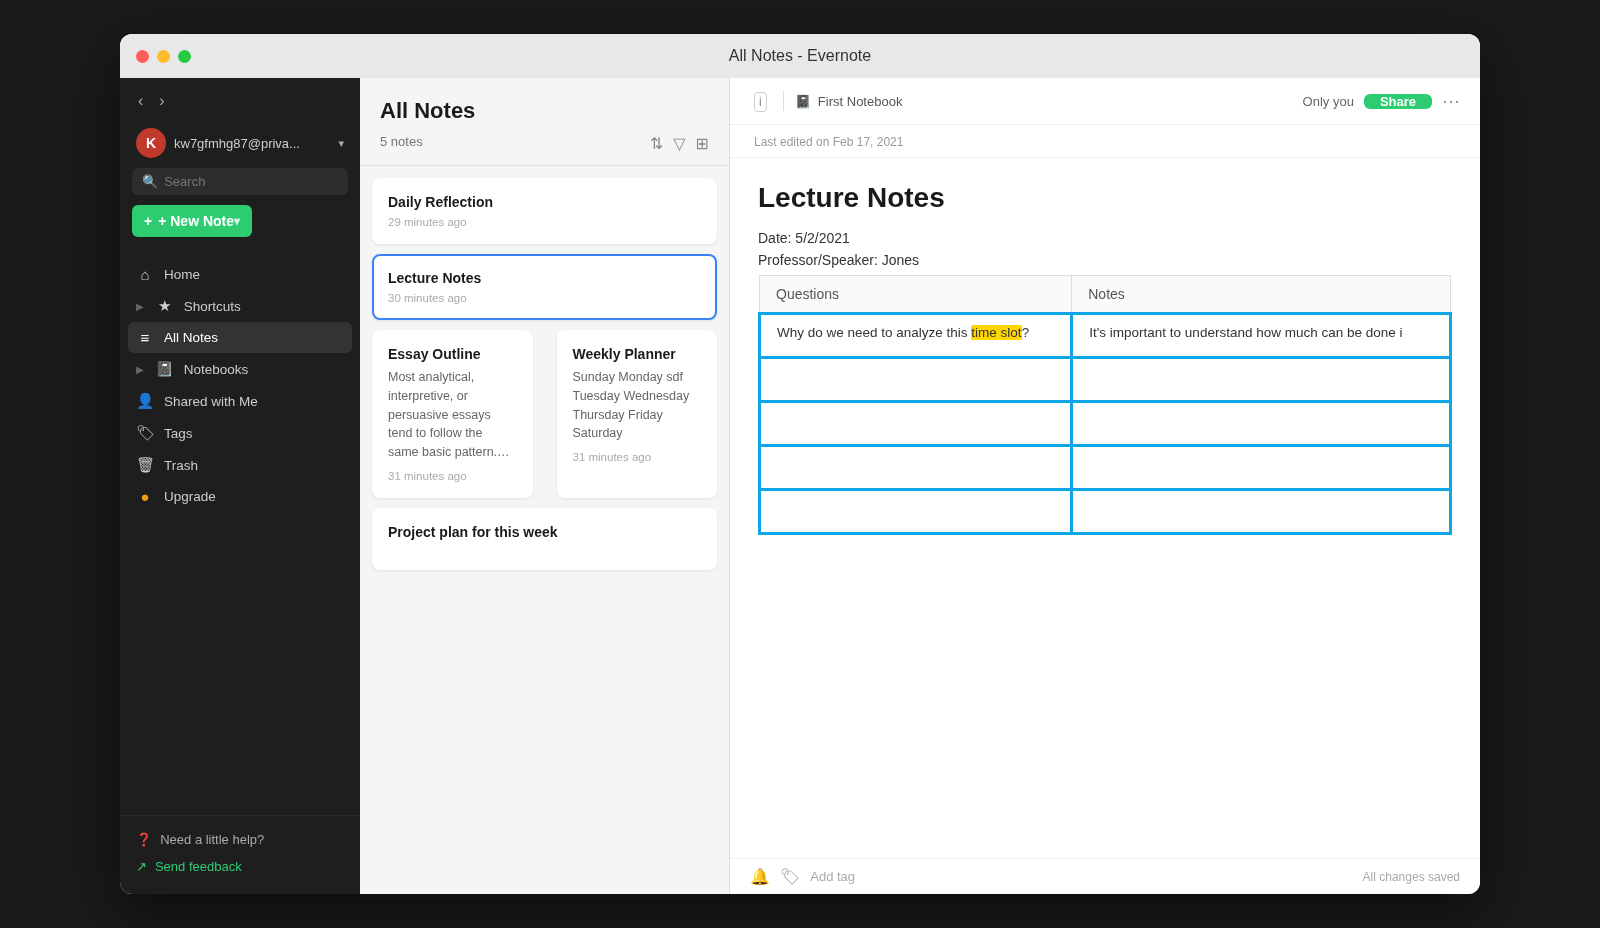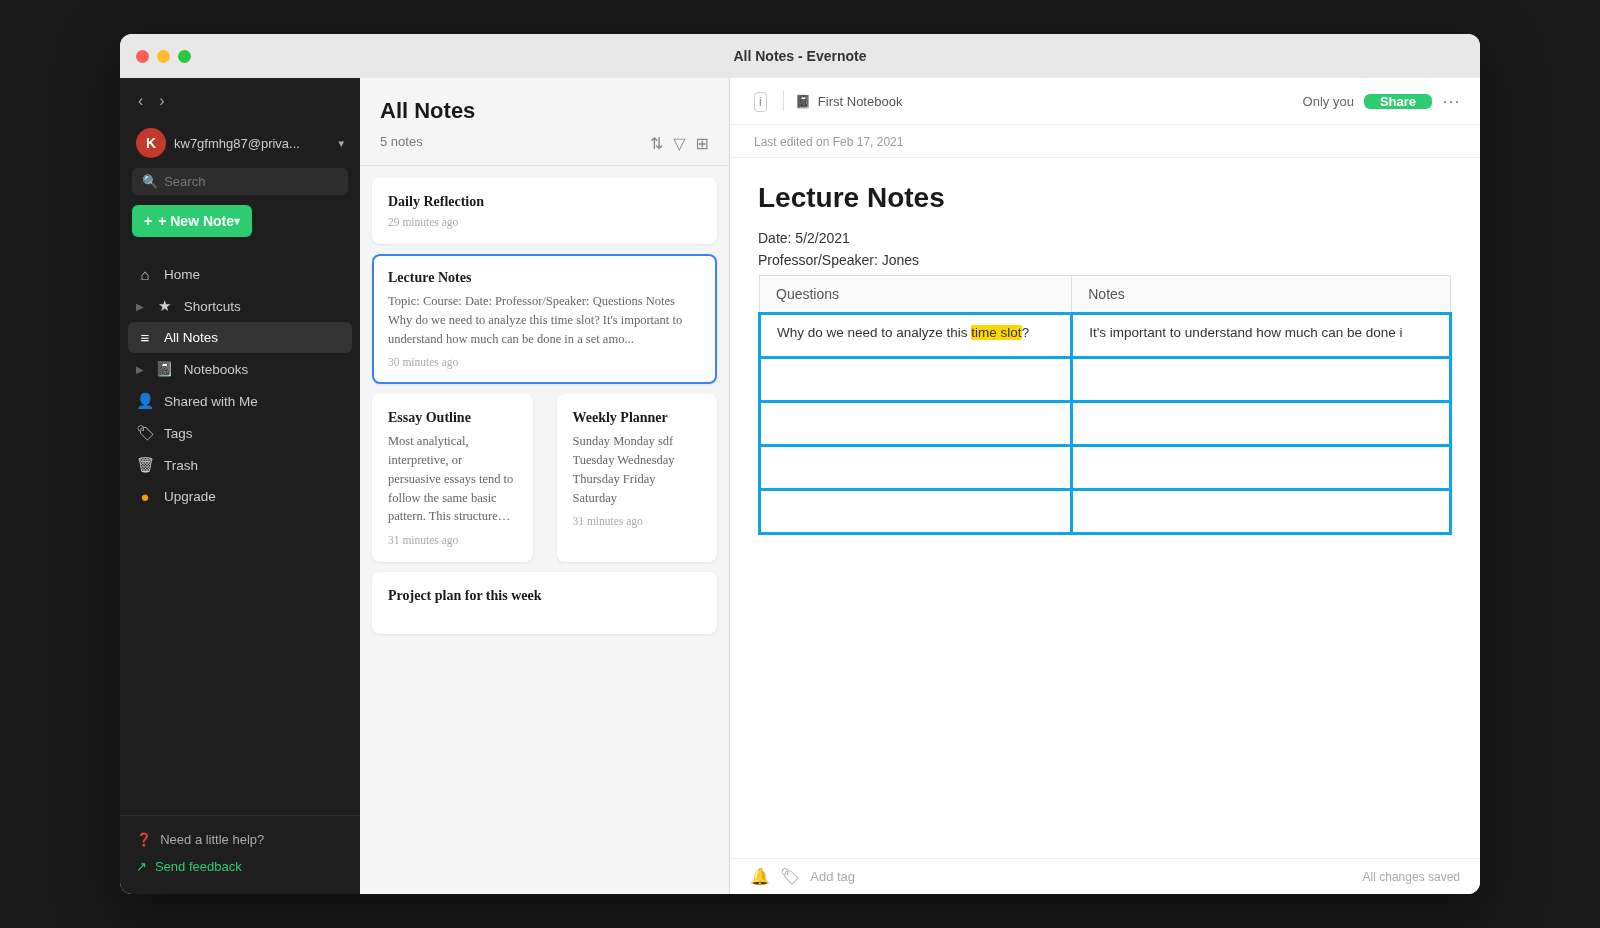--- a/index.html
+++ b/index.html
@@ -35,23 +35,23 @@
       gap: 8px;
     }
     .tl { width: 13px; height: 13px; border-radius: 50%; }
     .tl-red { background: #ff5f57; }
     .tl-yellow { background: #febc2e; }
     .tl-green { background: #28c840; }
     .titlebar-title {
       position: absolute;
       left: 50%;
       transform: translateX(-50%);
-      font-size: 14px;
+      font-size: 16px;
       color: #333;
-      font-weight: 700;
+      font-weight: 400;
     }
     .app-body {
       display: flex;
       flex: 1;
       overflow: hidden;
     }
     
     .sidebar {
       width: 240px;
       background: #1e1e1e;
@@ -207,21 +207,20 @@
       flex-direction: column;
       gap: 10px;
     }
     .note-card {
       background: #fff;
       border-radius: 8px;
       padding: 14px;
       cursor: pointer;
       border: 2px solid transparent;
       box-shadow: 0 1px 3px rgba(0,0,0,0.08);
-      font-family: Liberation Serif, serif;
     }
     .note-card.selected { border-color: #3b82f6; }
     .note-card-title {
       font-size: 14px;
       font-weight: 700;
       color: #1a1a1a;
       margin-bottom: 6px;
     }
     .note-card-preview {
       font-size: 12.5px;
@@ -479,21 +478,20 @@
 
       <div class="notes-scroll">
 
         <div class="note-card">
           <div class="note-card-title">Daily Reflection</div>
           <div class="note-card-time">29 minutes ago</div>
         </div>
 
         <div class="note-card selected">
           <div class="note-card-title">Lecture Notes</div>
-          <div class="note-card-preview">Topic: Course: Date: Professor/Speaker: Questions Notes Why do we need to analyze this time slot? It's important to understand how much can be done in a set amo...</div>
           <div class="note-card-time">30 minutes ago</div>
         </div>
 
         <div class="notes-row">
           <div class="note-card">
             <div class="note-card-title">Essay Outline</div>
             <div class="note-card-preview">Most analytical, interpretive, or persuasive essays tend to follow the same basic pattern. This structure should help you formulate effective outlines for most ...</div>
             <div class="note-card-time">31 minutes ago</div>
           </div>
           <div class="note-card">

